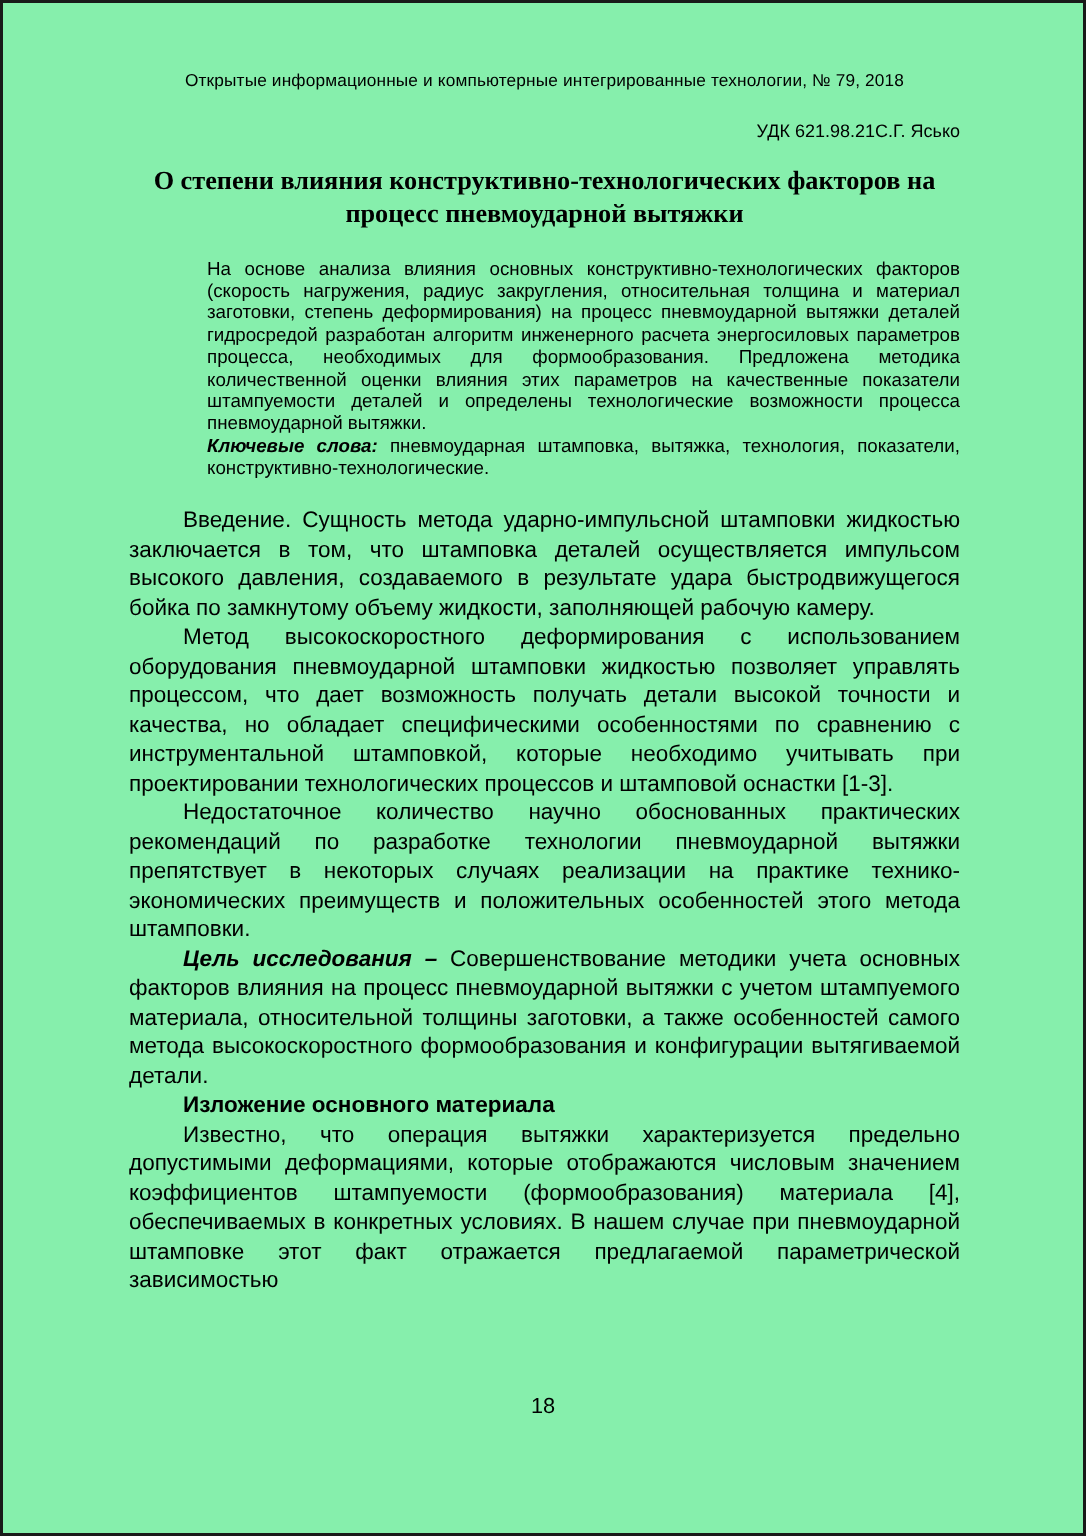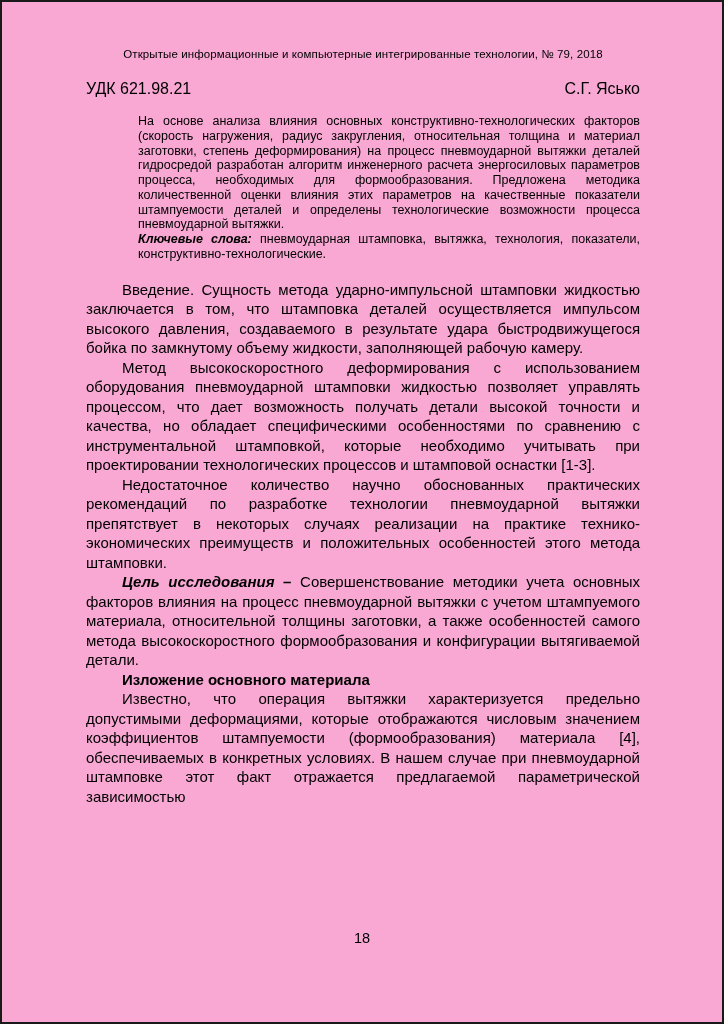--- a/index.html
+++ b/index.html
@@ -1,37 +1,37 @@
 <!DOCTYPE html>
 <html><head>
 <meta charset="utf-8">
 <style>
   html, body { margin: 0; padding: 0; background: #ffffff; }
   .page {
     position: relative;
     width: 724px;
     height: 1024px;
     box-sizing: border-box;
-    background: #f9a8d4;
+    background: #86efac;
     border: 2px solid #1a1a1a;
     padding: 46px 82px 0 84px;
     font-family: "Liberation Sans", sans-serif;
     color: #000;
     overflow: hidden;
   }
   .journal-header {
     text-align: center;
     font-size: 11.5px;
     letter-spacing: 0.1px;
     margin-bottom: 20px;
   }
   .udc-row {
     display: flex;
-    justify-content: space-between;
-    font-size: 16px;
+    justify-content: flex-end;
+    font-size: 12px;
     margin-bottom: 16px;
   }
   .paper-title {
     font-family: "Liberation Serif", serif;
     font-weight: bold;
     font-size: 17.5px;
     line-height: 1.25;
     text-align: center;
     margin: 0 0 18px 0;
   }
@@ -74,20 +74,21 @@
 
 <div class="page">
 
   <div class="journal-header">Открытые информационные и компьютерные интегрированные технологии, № 79, 2018</div>
 
   <div class="udc-row">
     <span>УДК 621.98.21</span>
     <span>С.Г. Ясько</span>
   </div>
 
+  <h1 class="paper-title">О степени влияния конструктивно-технологических факторов на процесс пневмоударной вытяжки</h1>
 
 
   <div class="abstract">
     <div>На основе анализа влияния основных конструктивно-технологических факторов (скорость нагружения, радиус закругления, относительная толщина и материал заготовки, степень деформирования) на процесс пневмоударной вытяжки деталей гидросредой разработан алгоритм инженерного расчета энергосиловых параметров процесса, необходимых для формообразования. Предложена методика количественной оценки влияния этих параметров на качественные показатели штампуемости деталей и определены технологические возможности процесса пневмоударной вытяжки.</div>
     <div><span class="kw-label">Ключевые слова:</span><span> пневмоударная штамповка, вытяжка, технология, показатели, конструктивно-технологические.</span></div>
   </div>
 
   <div class="bodytext">
     <p><span class="lead-bold">Введение.</span><span> Сущность метода ударно-импульсной штамповки жидкостью заключается в том, что штамповка деталей осуществляется импульсом высокого давления, создаваемого в результате удара быстродвижущегося бойка по замкнутому объему жидкости, заполняющей рабочую камеру.</span></p>
     <p>Метод высокоскоростного деформирования с использованием оборудования пневмоударной штамповки жидкостью позволяет управлять процессом, что дает возможность получать детали высокой точности и качества, но обладает специфическими особенностями по сравнению с инструментальной штамповкой, которые необходимо учитывать при проектировании технологических процессов и штамповой оснастки [1-3].</p>

